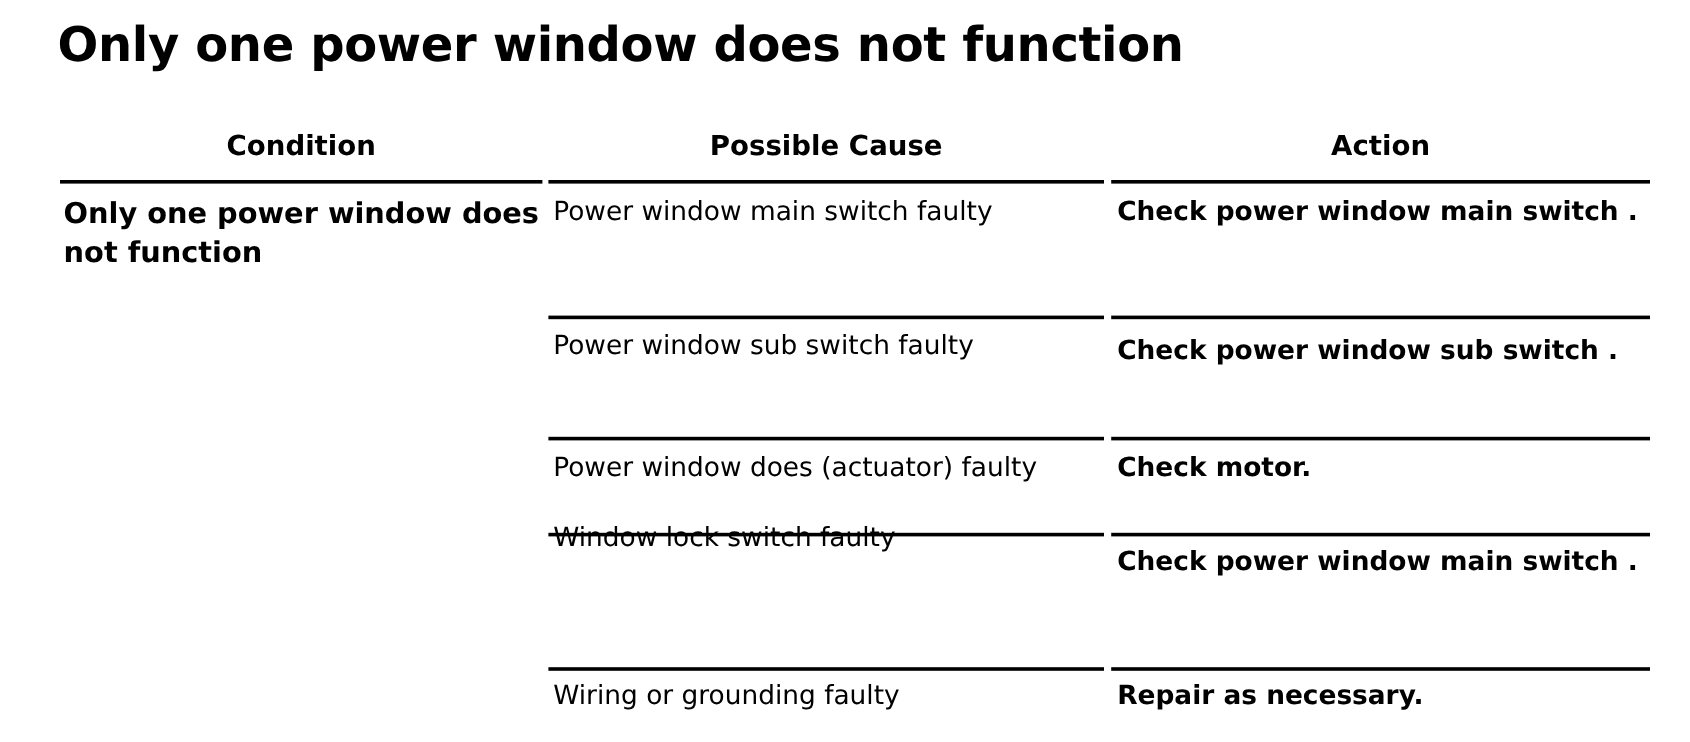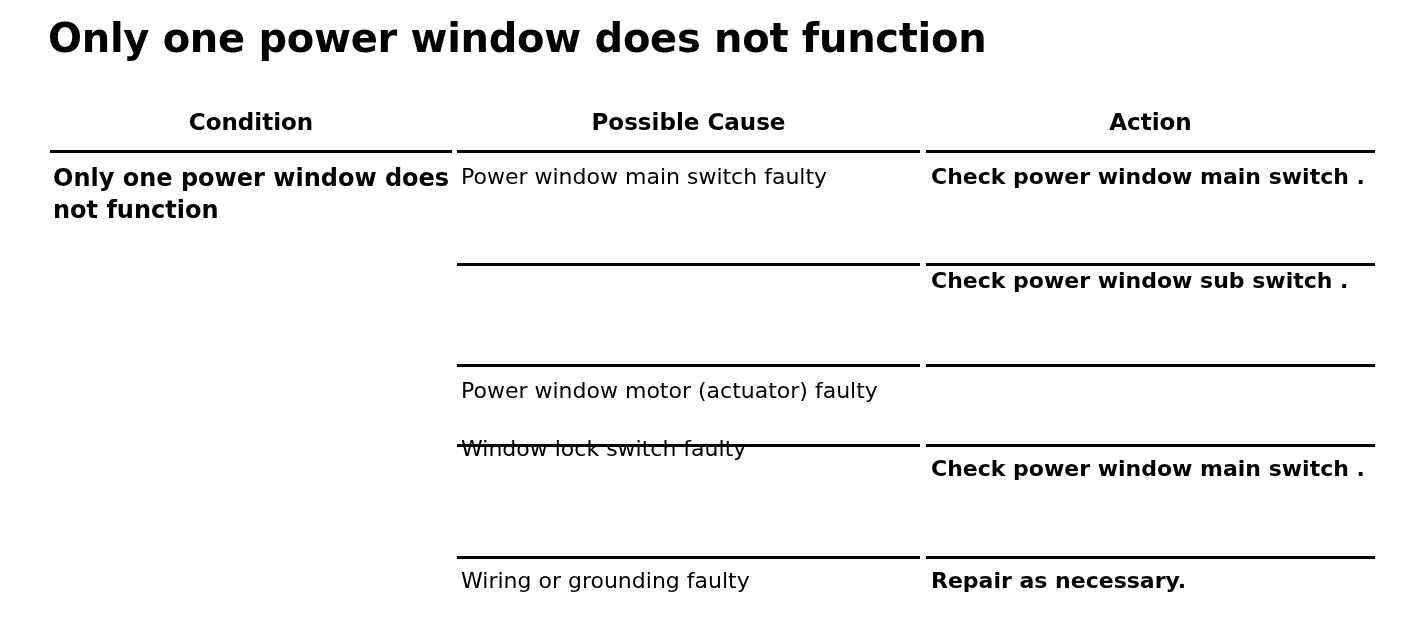--- a/index.html
+++ b/index.html
@@ -99,26 +99,28 @@
     <div class="rule c3" style="top:150px"></div>
 
     <div class="cell c1 bold" style="top:162px">Only one power window does not function</div>
 
     <div class="cell c2" style="top:160px">Power window main switch faulty</div>
     <div class="cell c3" style="top:160px">Check power window main switch .</div>
 
     <div class="rule c2" style="top:263px"></div>
     <div class="rule c3" style="top:263px"></div>
 
-    <div class="cell c3" style="top:264px">Check power window sub switch .</div>
+    <div class="cell c2" style="top:272px">Power window sub switch faulty</div>
+    <div class="cell c3" style="top:276px">Check power window sub switch .</div>
 
     <div class="rule c2" style="top:364px"></div>
     <div class="rule c3" style="top:364px"></div>
 
-    <div class="cell c2" style="top:374px">Power window motor (actuator) faulty</div>
+    <div class="cell c2" style="top:374px">Power window does (actuator) faulty</div>
+    <div class="cell c3" style="top:374px">Check motor.</div>
 
     <div class="rule c2" style="top:444px"></div>
     <div class="rule c3" style="top:444px"></div>
 
     <div class="cell c2" style="top:432px">Window lock switch faulty</div>
     <div class="cell c3" style="top:452px">Check power window main switch .</div>
 
     <div class="rule c2" style="top:556px"></div>
     <div class="rule c3" style="top:556px"></div>
 

